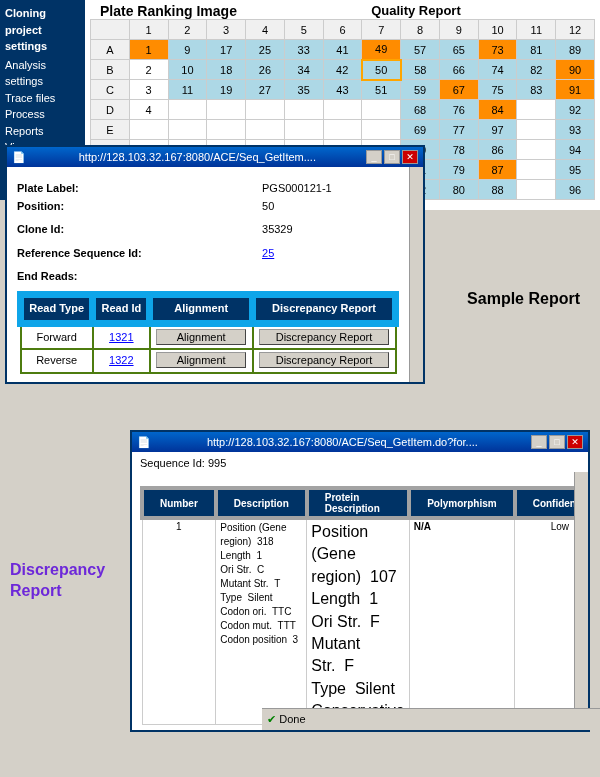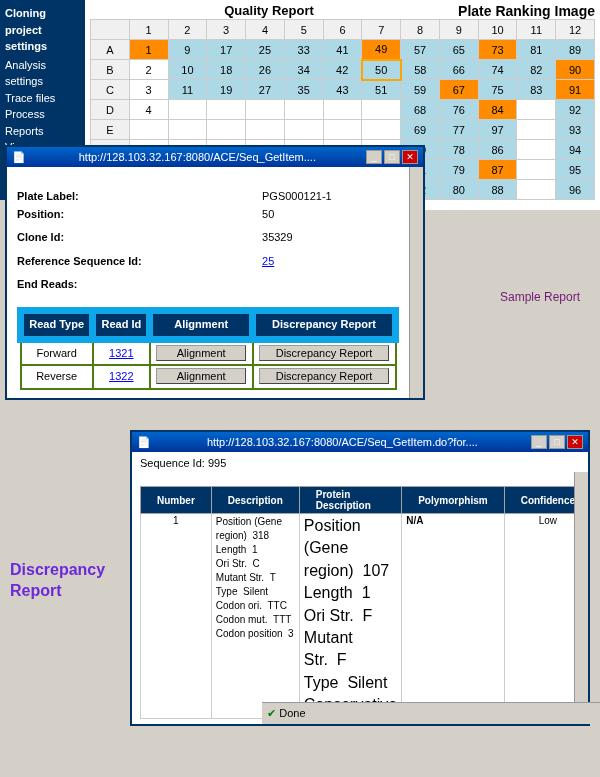--- a/index.html
+++ b/index.html
@@ -105,21 +105,21 @@
     .win-btn.close { background: #cc0000; color: white; }
 
     .popup-content {
       padding: 8px 10px;
       font-size: 11px;
       line-height: 1.6;
     }
     .popup-content table {
       width: 100%;
       border-collapse: collapse;
-      margin-top: 13px;
+      margin-top: 5px;
     }
     .popup-content .label { font-weight: bold; }
     .popup-content .link { color: blue; text-decoration: underline; cursor: pointer; }
 
     
     .end-reads-table {
       border-collapse: collapse;
       width: 100%;
       margin-top: 5px;
       font-size: 11px;
@@ -171,43 +171,43 @@
       margin-bottom: 17px;
     }
     .disc-table {
       border-collapse: collapse;
       width: 100%;
       font-size: 10px;
     }
     .disc-table th {
       background: #003366;
       color: white;
-      border: 1px solid #a3a3a3;
+      border: 4px solid #a3a3a3;
       padding: 2px 16px;
       text-align: left;
       font-size: 10px;
     }
     .disc-table td {
       border: 1px solid #ccc;
       padding: 1px 4px;
       vertical-align: top;
     }
     .disc-table .num-col {
       text-align: center;
       width: 20px;
     }
 
     
     .sample-report-label {
       position: absolute;
       top: 290px;
       right: 20px;
-      font-size: 12px;
-      font-weight: normal;
-      color: #701a75;
+      font-size: 16px;
+      font-weight: bold;
+      color: #000000;
     }
 
     
     .disc-report-label {
       position: absolute;
       top: 560px;
       left: 10px;
       font-size: 16px;
       font-weight: bold;
       color: #6d28d9;
@@ -276,24 +276,24 @@
   <div>Analysis settings</div>
   <div>Trace files</div>
   <div>Process</div>
   <div>Reports</div>
   <div>View</div>
 </div>
 
 <div class="quality-area">
   <div style="padding:3px 5px;">
     <div style="display:flex; align-items:flex-start;">
+      <div style="font-size:14px; font-weight:bold; margin-left:10px;">Plate Ranking Image</div>
       <div style="flex:1; text-align:center;">
         <span class="quality-report-title">Quality Report</span>
       </div>
-      <div style="font-size:14px; font-weight:bold; margin-left:10px;">Plate Ranking Image</div>
     </div>
     <table class="grid-table">
       <thead>
         <tr>
           <th></th>
           <th>1</th>
           <th>2</th>
           <th>3</th>
           <th>4</th>
           <th>5</th>

